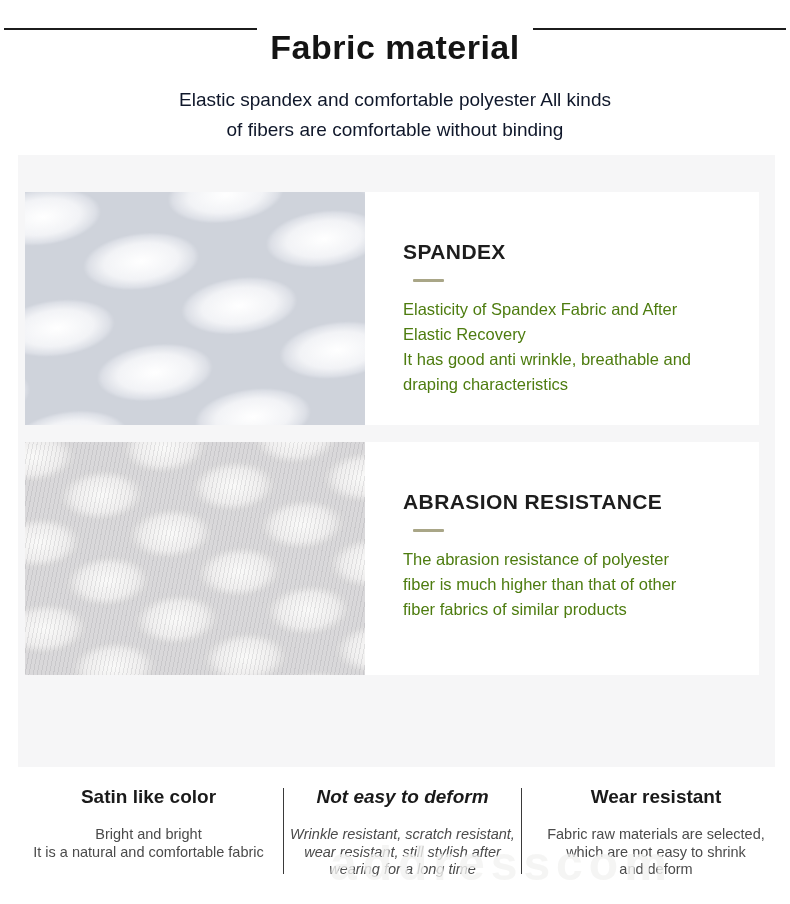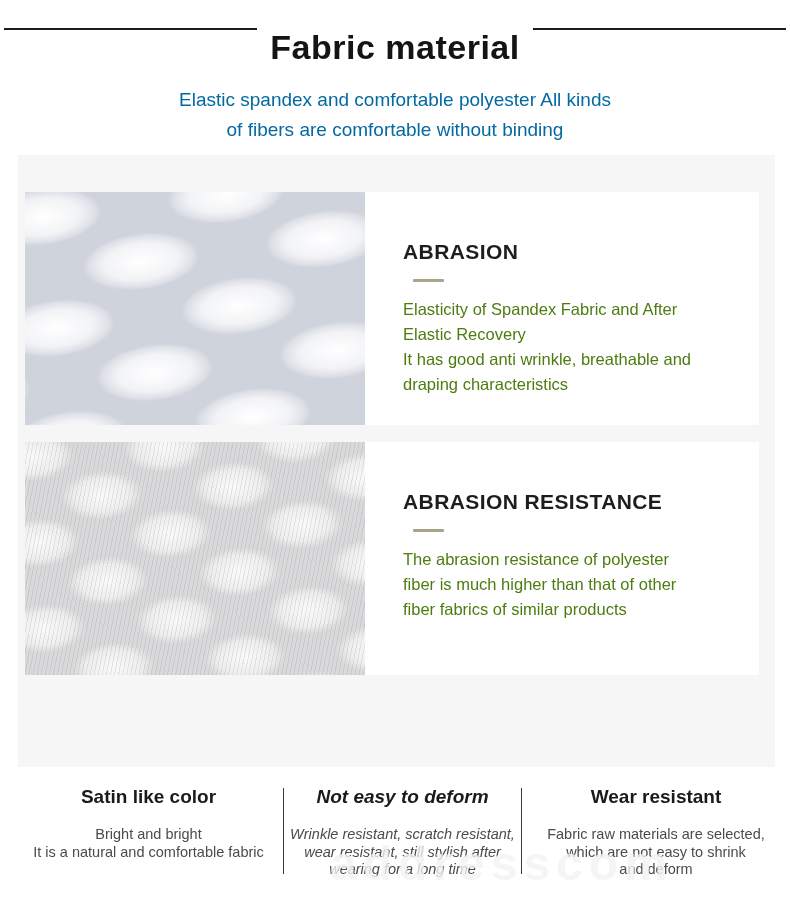--- a/index.html
+++ b/index.html
@@ -26,21 +26,21 @@
     font-size:34px;
     font-weight:bold;
     color:#141414;
     letter-spacing:0.5px;
     white-space:nowrap;
   }
   .subtitle {
     margin-top:15px;
     text-align:center;
     font-size:19px;
-    color:#0369a1;
+    color:#0f172a;
     line-height:30px;
     white-space:pre-line;
   }
 
   
   .panel {
     position:absolute;
     left:18px; top:155px;
     width:757px; height:612px;
     background:#f6f6f7;
@@ -176,21 +176,21 @@
 </div>
 
 <div class="subtitle">Elastic spandex and comfortable polyester All kinds
 of fibers are comfortable without binding</div>
 
 <div class="panel">
 
   <div class="card card-1">
     <div class="card-image img-waves"></div>
     <div class="card-text">
-      <div class="card-title">ABRASION</div>
+      <div class="card-title">SPANDEX</div>
       <div class="accent-bar" style="background: rgb(169, 166, 135);"></div>
       <div class="card-body">Elasticity of Spandex Fabric and After
 Elastic Recovery
 It has good anti wrinkle, breathable and
 draping characteristics</div>
     </div>
   </div>
 
   <div class="card card-2">
     <div class="card-image img-weave"></div>

